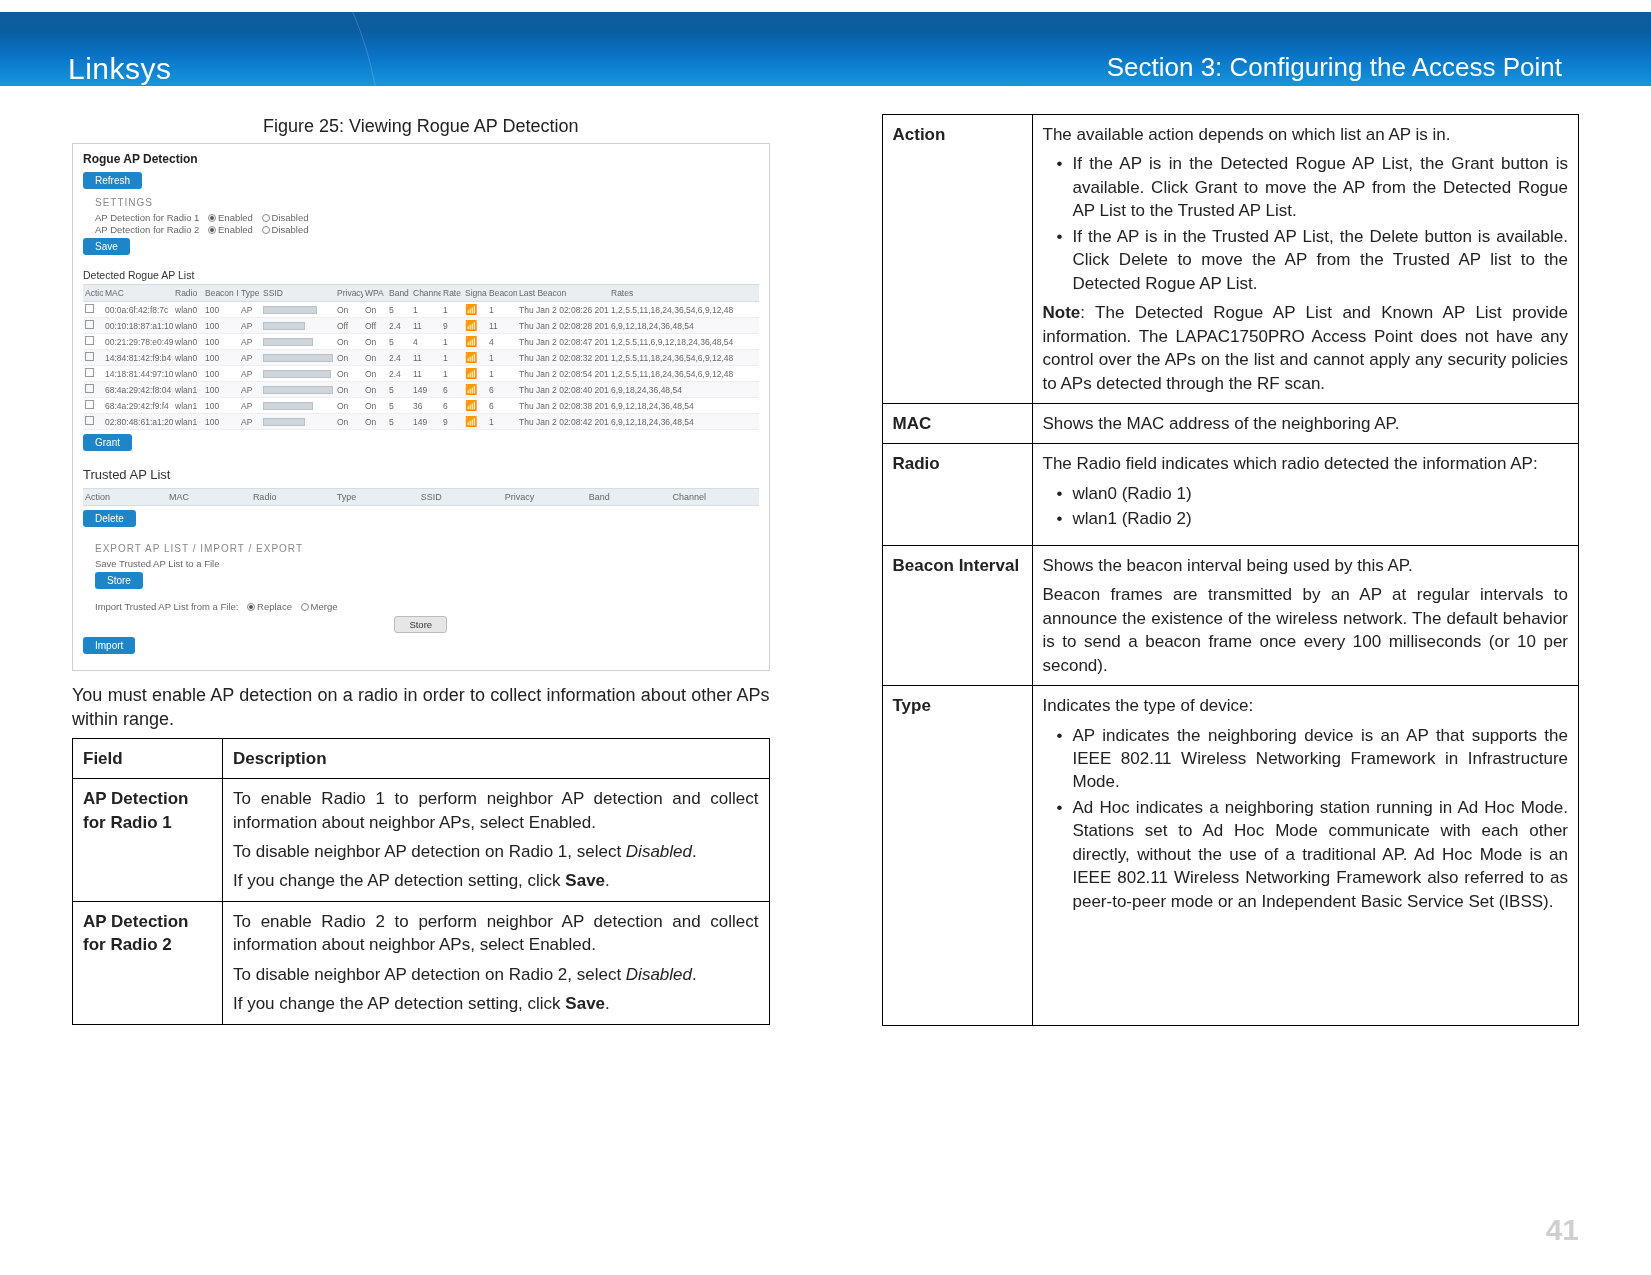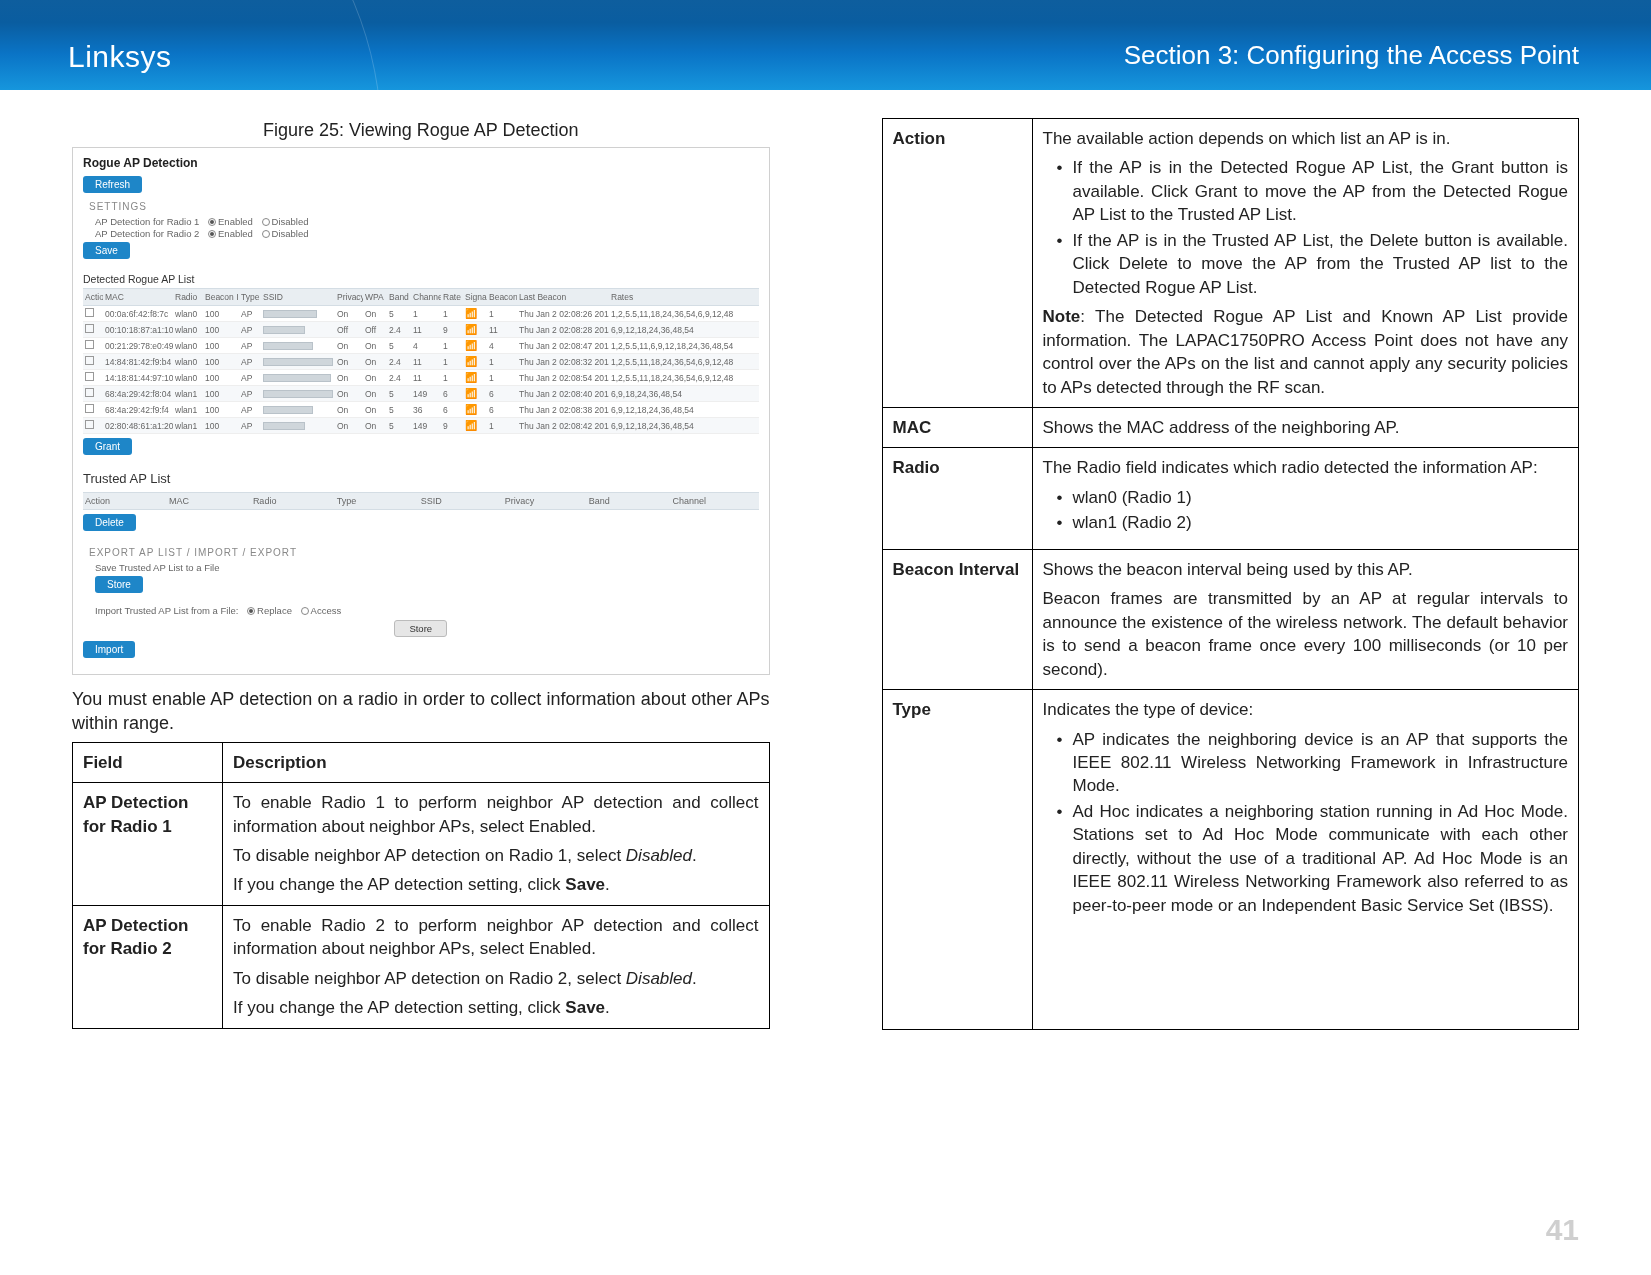--- a/index.html
+++ b/index.html
@@ -9,23 +9,24 @@
     height: 1275px;
     background: #fff;
     position: relative;
     color: #222;
   }
 
   
   .banner {
     position: relative;
     width: 100%;
-    height: 90px;
+    height: 74px;
     background: linear-gradient(180deg,#0e5e9e 0%,#0a5da0 25%,#0a74c6 60%,#1696dd 100%);
     overflow: hidden;
+    margin-top: 12px;
   }
   .banner::before {
     content: "";
     position: absolute;
     left: -340px; top: -220px;
     width: 720px; height: 720px;
     border-radius: 50%;
     border: 1px solid rgba(255,255,255,.18);
     box-shadow:
       inset 0 0 0 40px rgba(255,255,255,0),
@@ -34,21 +35,21 @@
   .banner .brand {
     position: absolute;
     left: 68px;
     top: 40px;
     color: #fff;
     font-size: 30px;
     letter-spacing: .5px;
   }
   .banner .section {
     position: absolute;
-    right: 72px;
+    right: 89px;
     top: 40px;
     color: #fff;
     font-size: 26px;
   }
 
   
   .page {
     display: flex;
     gap: 112px;
     padding: 28px 72px 0 72px;
@@ -73,21 +74,21 @@
   .shot h4 { font-size: 12px; font-weight: bold; color: #222; margin-bottom: 4px; }
   .btn {
     display: inline-block;
     background: #1e86c8;
     color: #fff;
     font-size: 10px;
     padding: 3px 12px;
     border-radius: 3px;
     margin: 2px 0 6px 0;
   }
-  .settings-h { color: #888; font-size: 10px; letter-spacing: 1px; margin: 2px 0 4px 6px; text-transform: uppercase; }
+  .settings-h { color: #888; font-size: 10px; letter-spacing: 1px; margin: 2px 0 4px 12px; text-transform: uppercase; }
   .settings-row { font-size: 9.5px; color: #666; margin: 1px 0 1px 12px; }
   .radio-dot { display:inline-block; width:8px; height:8px; border:1px solid #888; border-radius:50%; margin:0 2px 0 6px; vertical-align:middle;}
   .radio-dot.on::after{content:""; display:block; width:4px; height:4px; background:#555; border-radius:50%; margin:1px;}
   .shot-table {
     width: 100%;
     border-collapse: collapse;
     font-size: 8.5px;
     color: #666;
     table-layout: fixed;
   }
@@ -406,21 +407,21 @@
           <span>Channel</span>
         </div>
       <span class="btn" style="margin-top:4px;">Delete</span>
 
       <div class="settings-h" style="margin-top:10px;">EXPORT AP LIST / IMPORT / EXPORT</div>
       <div class="settings-row">Save Trusted AP List to a File</div>
       <span class="btn" style="margin-left:12px;">Store</span>
       <div class="settings-row" style="margin-top:6px;">
         <span>Import Trusted AP List from a File:</span>
         <span class="radio-dot on"></span><span>Replace</span>
-        <span class="radio-dot"></span><span>Access</span>
+        <span class="radio-dot"></span><span>Merge</span>
       </div>
       <div style="text-align:center; margin:4px 0 2px 0;"><span class="tiny-btn">Store</span></div>
       <span class="btn">Import</span>
     </div>
 
     <p class="body-p">You must enable AP detection on a radio in order to collect information about other APs within range.</p>
 
     <table class="desc-table">
       <tbody>
           <tr>

